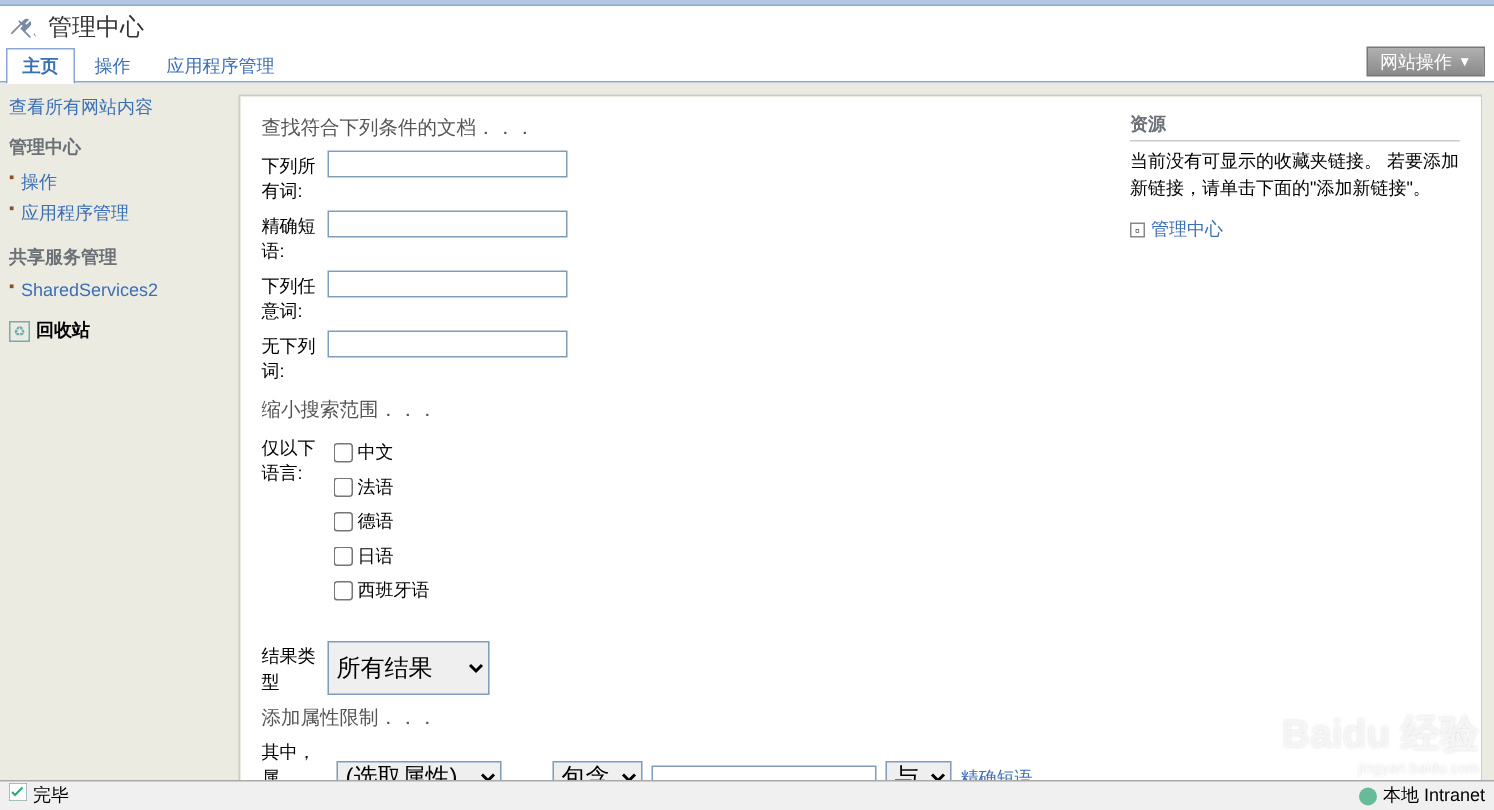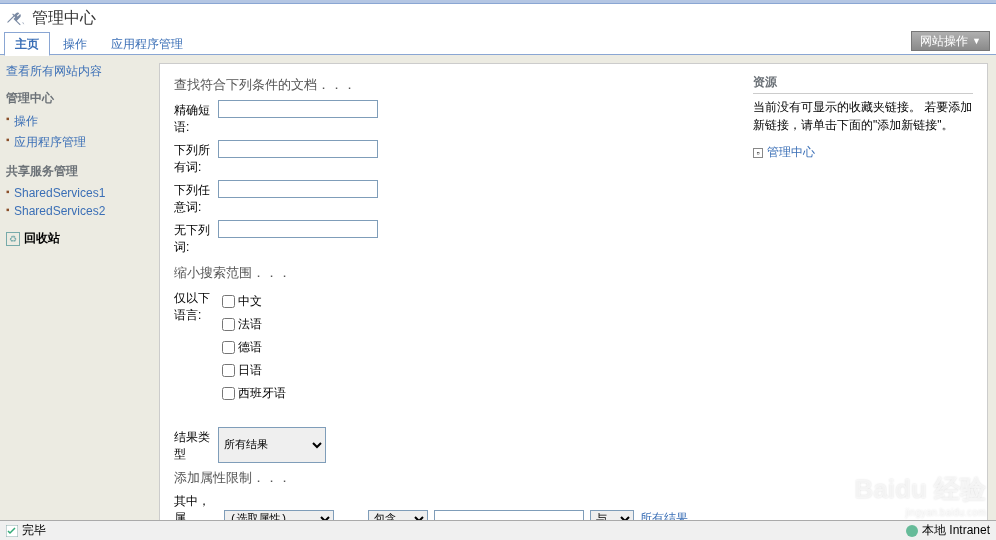--- a/index.html
+++ b/index.html
@@ -37,21 +37,21 @@
 .aside h4 { color:#6b7177; margin:0 0 4px 0; font-size:12px; border-bottom:1px solid #ccc; padding-bottom:2px; }
 .aside p { margin:4px 0 10px 0; line-height:1.5; }
 .add-link { color:#3b6fb6; text-decoration:none; }
 .add-link-row { display:flex; align-items:center; gap:4px; }
 .add-link-icon { width:10px; height:10px; border:1px solid #888; font-size:9px; line-height:8px; text-align:center; }
 
 .form-row { display:flex; margin-bottom:4px; }
 .form-row .lbl { width:44px; padding-top:2px; }
 .form-row input[type=text] { width:160px; border:1px solid #7f9db9; padding:1px 2px; height:18px; }
 .ck-row { display:flex; align-items:center; margin:4px 0; }
-select { border:1px solid #7f9db9; font-size:11px; padding:1px;font-family:Liberation Mono, monospace; }
+select { border:1px solid #7f9db9; font-size:16px; padding:1px; }
 .result-select { width:108px; }
 .attr-row { display:flex; align-items:center; gap:6px; margin-top:4px; }
 .attr-row .lbl { width:44px; }
 .attr-row input[type=text] { width:150px; border:1px solid #7f9db9; height:18px; }
 .attr-row select { }
 
 .statusbar { position:absolute; bottom:0; left:0; right:0; height:20px; display:flex; align-items:center; border-top:1px solid #aaa; background:#f0f0f0; padding:0 6px; justify-content:space-between; }
 .statusbar .right { display:flex; align-items:center; gap:4px; }
 .zone-icon { width:12px; height:12px; background:#6b9; border-radius:50%; display:inline-block; }
 .prog { width:12px; height:12px; }
@@ -84,39 +84,38 @@
 <div class="body">
   <div class="sidebar">
     <a href="#" class="view-all">查看所有网站内容</a>
     <h4>管理中心</h4>
     <ul>
       <li><a href="#">操作</a></li>
       <li><a href="#">应用程序管理</a></li>
     </ul>
     <h4>共享服务管理</h4>
     <ul>
-      <li><a href="#">SharedServices1</a></li>
       <li><a href="#">SharedServices2</a></li>
     </ul>
     <div class="recycle">
       <span class="recycle-icon">♻</span>
       <a href="#">回收站</a>
     </div>
   </div>
 
   <div class="content">
     <div class="main-col">
       <div class="section-title">查找符合下列条件的文档．．．</div>
 
       <div class="form-row">
-        <div class="lbl">精确短语:</div>
+        <div class="lbl">下列所有词:</div>
         <input type="text" style="">
       </div>
       <div class="form-row">
-        <div class="lbl">下列所有词:</div>
+        <div class="lbl">精确短语:</div>
         <input type="text" style="">
       </div>
       <div class="form-row">
         <div class="lbl">下列任意词:</div>
         <input type="text" style="">
       </div>
       <div class="form-row">
         <div class="lbl">无下列词:</div>
         <input type="text" style="">
       </div>
@@ -155,38 +154,38 @@
         </select>
       </div>
 
       <div class="section-title" style="margin-top:6px">添加属性限制．．．</div>
       <div class="attr-row">
         <div class="lbl">其中，属性．．．</div>
         <select style="width:110px"><option>(选取属性)</option></select>
         <select style="width:60px;margin-left:28px"><option>包含</option></select>
         <input type="text" style="">
         <select style="width:44px"><option>与</option></select>
-        <a href="#" class="add-link">所有结果．．．</a>
+        <a href="#" class="add-link">精确短语．．．</a>
       </div>
 
     </div>
 
     <div class="aside">
       <h4>资源</h4>
       <p>当前没有可显示的收藏夹链接。 若要添加新链接，请单击下面的"添加新链接"。</p>
       <div class="add-link-row">
         <span class="add-link-icon">▫</span>
         <a href="#" class="add-link">管理中心</a>
       </div>
     </div>
   </div>
 </div>
 
 <div class="statusbar">
-  <div style="display:flex;align-items:center;gap:4px">
+  <div style="display:flex;align-items:flex-start;gap:4px">
     <svg class="prog" viewBox="0 0 12 12">
         <rect width="12" height="12" fill="#fff" stroke="#8aa" stroke-width="1"></rect>
         <path d="M2 6l2 2 5-5" stroke="#3a7" stroke-width="1.5" fill="none"></path>
       </svg>
     <span>完毕</span>
   </div>
   <div class="right">
     <span class="zone-icon"></span>
     <span>本地 Intranet</span>
   </div>

